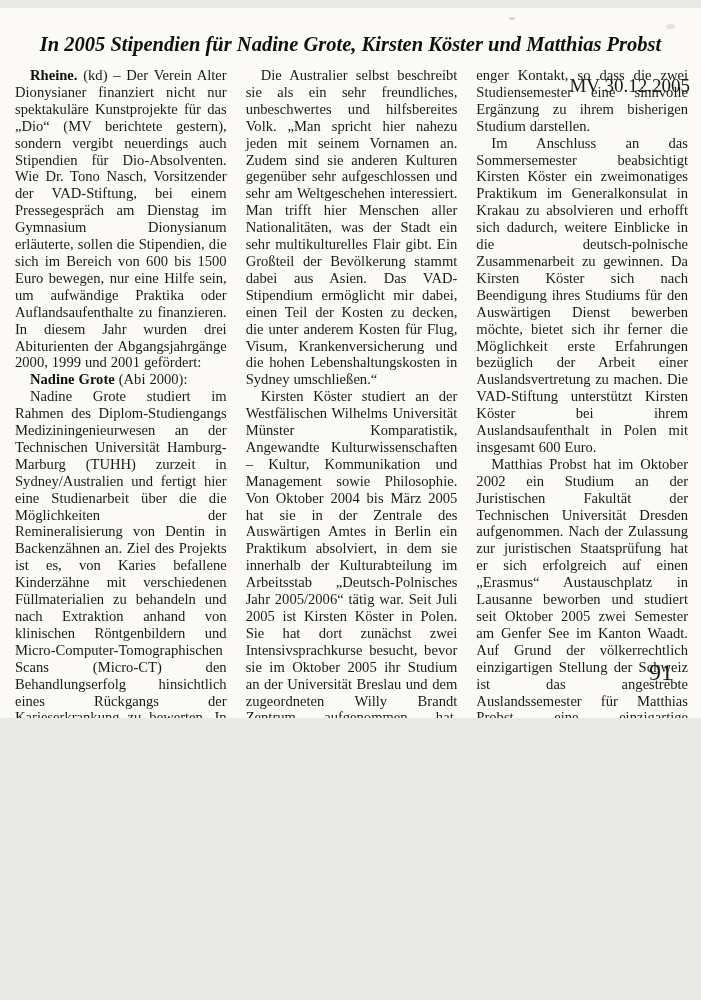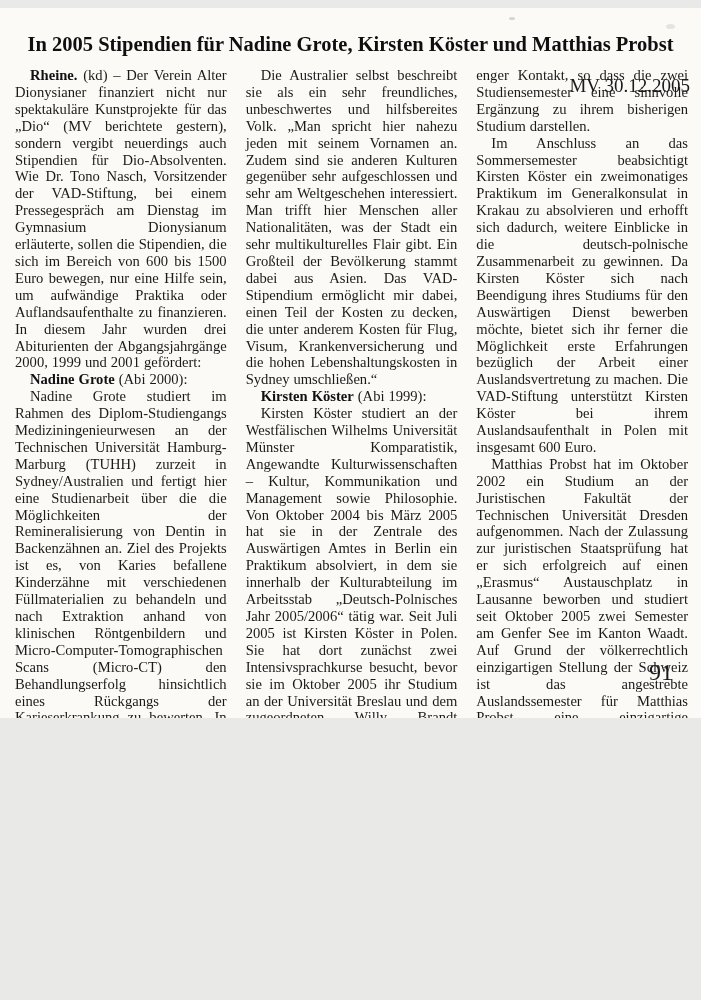--- a/index.html
+++ b/index.html
@@ -35,20 +35,21 @@
     color: #1a1a1a;
     z-index: 2;
   }
   .subtitle {
     margin: 7px 14px 0 14px;
     text-align: center;
     font-weight: bold;
     font-size: 20.5px;
     line-height: 24px;
     color: #0f0f0f;
+    font-style: italic;
   }
   .columns {
     display: flex;
     gap: 19px;
     padding: 11px 13px 0 15px;
   }
   .col {
     flex: 1 1 0;
     min-width: 0;
     text-align: justify;
@@ -94,21 +95,20 @@
   <div class="subtitle">In 2005 Stipendien für Nadine Grote, Kirsten Köster und Matthias Probst</div>
 
   <div class="columns">
     <div class="col">
         <p class="indent"><b>Rheine.</b> (kd) – Der Verein Alter Dionysianer finanziert nicht nur spektakuläre Kunstprojekte für das „Dio“ (MV berichtete gestern), sondern vergibt neuerdings auch Stipendien für Dio-Absolventen. Wie Dr. Tono Nasch, Vorsitzender der VAD-Stiftung, bei einem Pressegespräch am Dienstag im Gymnasium Dionysianum erläuterte, sollen die Stipendien, die sich im Bereich von 600 bis 1500 Euro bewegen, nur eine Hilfe sein, um aufwändige Praktika oder Auflandsaufenthalte zu finanzieren. In diesem Jahr wurden drei Abiturienten der Abgangsjahrgänge 2000, 1999 und 2001 gefördert:</p>
         <p class="indent"><b>Nadine Grote</b> (Abi 2000):</p>
         <p class="indent">Nadine Grote studiert im Rahmen des Diplom-Studiengangs Mediziningenieurwesen an der Technischen Universität Hamburg-Marburg (TUHH) zurzeit in Sydney/Australien und fertigt hier eine Studienarbeit über die die Möglichkeiten der Remineralisierung von Dentin in Backenzähnen an. Ziel des Projekts ist es, von Karies befallene Kinderzähne mit verschiedenen Füllmaterialien zu behandeln und nach Extraktion anhand von klinischen Röntgenbildern und Micro-Computer-Tomographischen Scans (Micro-CT) den Behandlungserfolg hinsichtlich eines Rückgangs der Karieserkrankung zu bewerten. In einer E-mail berichtete Nadine Grote dem VAD über ihre Arbeit und das Leben in Sidney. Zur Finanzierung ihres Studienaufenhaltes arbeitet sie als Kellnerin in einem australischen Restaurant.</p>
       </div>
     <div class="col">
         <p class="indent">Die Australier selbst beschreibt sie als ein sehr freundliches, unbeschwertes und hilfsbereites Volk. „Man spricht hier nahezu jeden mit seinem Vornamen an. Zudem sind sie anderen Kulturen gegenüber sehr aufgeschlossen und sehr am Weltgeschehen interessiert. Man trifft hier Menschen aller Nationalitäten, was der Stadt ein sehr multikulturelles Flair gibt. Ein Großteil der Bevölkerung stammt dabei aus Asien. Das VAD-Stipendium ermöglicht mir dabei, einen Teil der Kosten zu decken, die unter anderem Kosten für Flug, Visum, Krankenversicherung und die hohen Lebenshaltungskosten in Sydney umschließen.“</p>
-        <p class="indent"><b>Kirsten Köster</b> (Abi 1999):</p>
         <p class="indent">Kirsten Köster studiert an der Westfälischen Wilhelms Universität Münster Komparatistik, Angewandte Kulturwissenschaften – Kultur, Kommunikation und Management sowie Philosophie. Von Oktober 2004 bis März 2005 hat sie in der Zentrale des Auswärtigen Amtes in Berlin ein Praktikum absolviert, in dem sie innerhalb der Kulturabteilung im Arbeitsstab „Deutsch-Polnisches Jahr 2005/2006“ tätig war. Seit Juli 2005 ist Kirsten Köster in Polen. Sie hat dort zunächst zwei Intensivsprachkurse besucht, bevor sie im Oktober 2005 ihr Studium an der Universität Breslau und dem zugeordneten Willy Brandt Zentrum aufgenommen hat. Zwischen dem Institut in Münster und dem Lehrstuhl für Kommunikations- und Kulturwissenschaften am Willy Brandt Zentrum in Breslau besteht</p>
       </div>
     <div class="col">
         <p>enger Kontakt, so dass die zwei Studiensemester eine sinnvolle Ergänzung zu ihrem bisherigen Studium darstellen.</p>
         <p class="indent">Im Anschluss an das Sommersemester beabsichtigt Kirsten Köster ein zweimonatiges Praktikum im Generalkonsulat in Krakau zu absolvieren und erhofft sich dadurch, weitere Einblicke in die deutsch-polnische Zusammenarbeit zu gewinnen. Da Kirsten Köster sich nach Beendigung ihres Studiums für den Auswärtigen Dienst bewerben möchte, bietet sich ihr ferner die Möglichkeit erste Erfahrungen bezüglich der Arbeit einer Auslandsvertretung zu machen. Die VAD-Stiftung unterstützt Kirsten Köster bei ihrem Auslandsaufenthalt in Polen mit insgesamt 600 Euro.</p>
         <p class="indent">Matthias Probst hat im Oktober 2002 ein Studium an der Juristischen Fakultät der Technischen Universität Dresden aufgenommen. Nach der Zulassung zur juristischen Staatsprüfung hat er sich erfolgreich auf einen „Erasmus“ Austauschplatz in Lausanne beworben und studiert seit Oktober 2005 zwei Semester am Genfer See im Kanton Waadt. Auf Grund der völkerrechtlich einzigartigen Stellung der Schweiz ist das angestrebte Auslandssemester für Matthias Probst eine einzigartige Möglichkeit, seine Kenntnisse im Bereich des Völker- und Europarechts zu vertiefen.</p>
       </div>
   </div>
 
   <div class="page-number">91</div>

